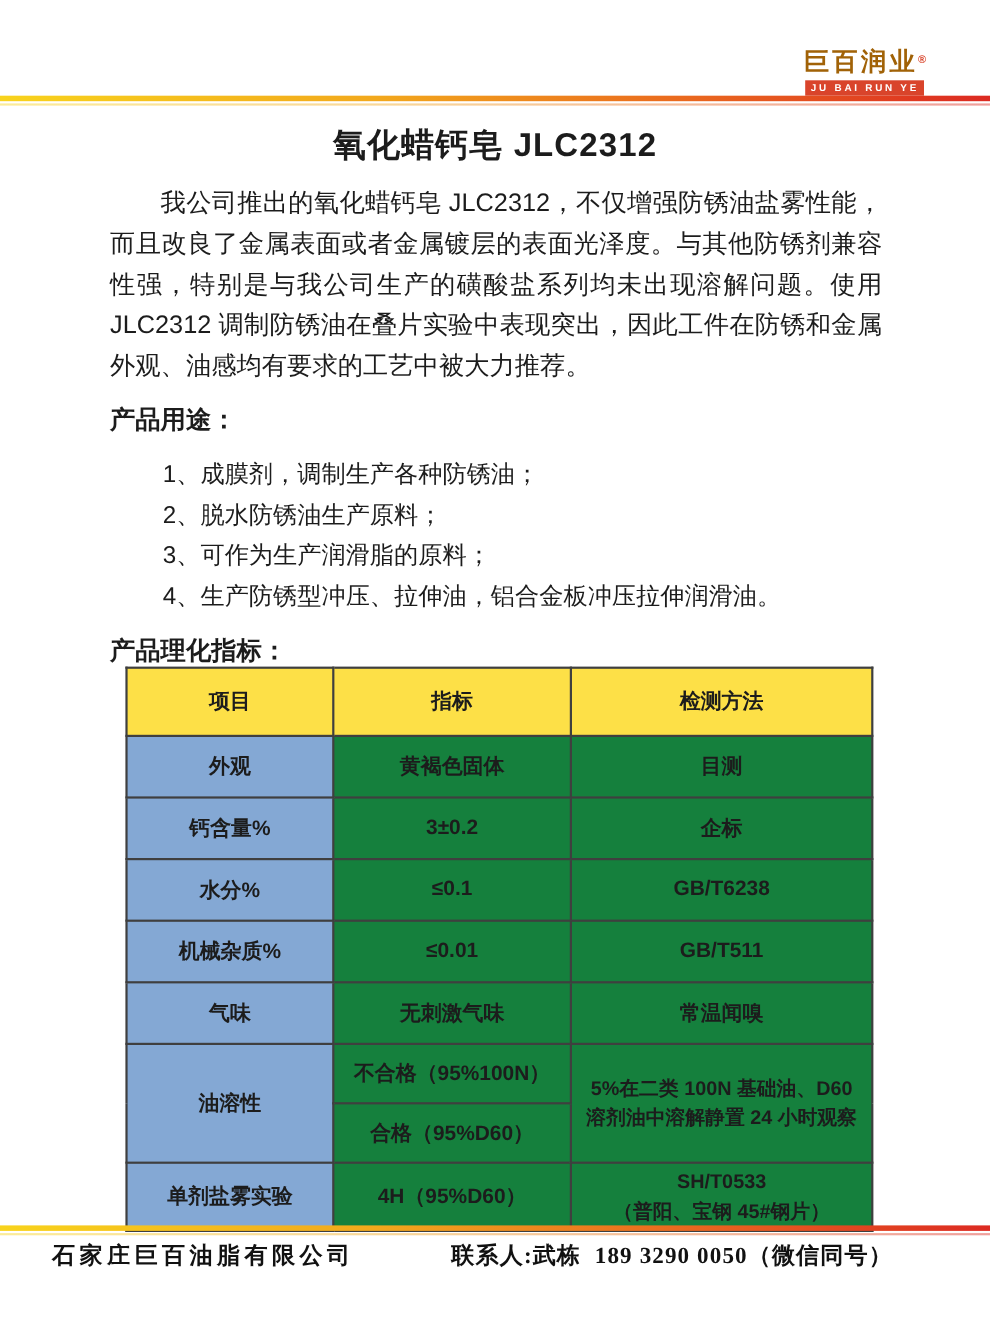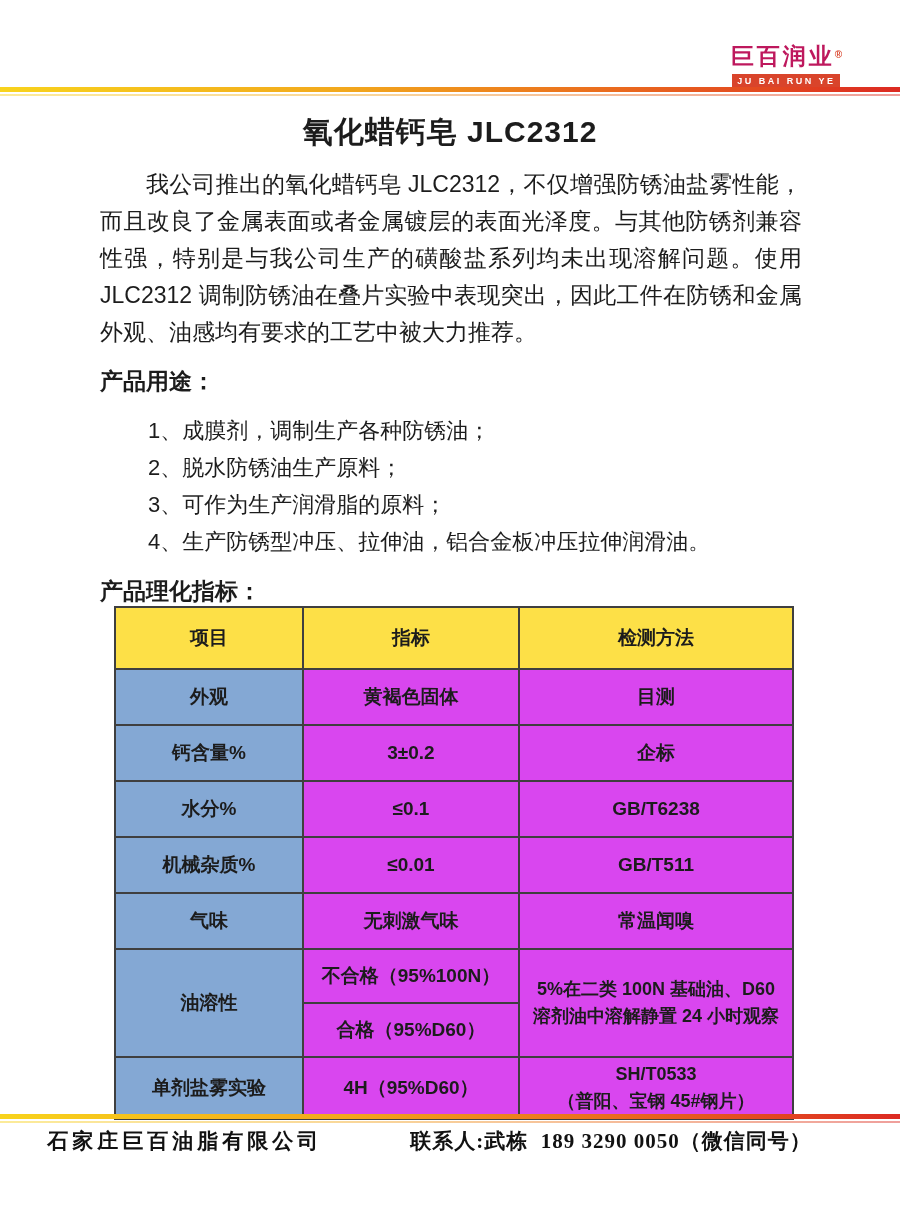--- a/index.html
+++ b/index.html
@@ -4,21 +4,21 @@
 <style>
   * { margin:0; padding:0; box-sizing:border-box; }
   html,body { background:#ffffff; }
   .page {
     position:relative; width:900px; height:1217px; background:#ffffff;
     font-family:"Liberation Sans", sans-serif; color:#1c1c1c; overflow:hidden;
   }
   
   .logo { position:absolute; top:44px; right:58px; text-align:center; }
   .logo-cn-row { line-height:22px; white-space:nowrap; }
-  .logo-cn { color:#be185d; font-size:23px; font-weight:bold; letter-spacing:3px;
+  .logo-cn { color:#a16207; font-size:23px; font-weight:bold; letter-spacing:3px;
              font-family:"DejaVu Serif", serif; }
   .logo-reg { color:#d9442b; font-size:10px; vertical-align:super; font-weight:bold; }
   .logo-en { margin-top:3px; display:inline-block; background:#d9442b; color:#ffffff;
              font-size:9px; font-weight:bold; letter-spacing:2.5px; padding:2px 5px; }
   
   .rule { position:absolute; left:0; width:900px;
           background:linear-gradient(90deg,#f8d31c 0%,#f2a81c 38%,#ea6b1e 68%,#dc2a22 100%); }
   .top-rule    { top:87px;  height:5px; }
   .top-rule-2  { top:94px;  height:2px; opacity:.45; }
   .bottom-rule   { top:1114px; height:5px; }
@@ -37,21 +37,21 @@
   .uses-item { line-height:37px; }
   
   .specs-table { position:absolute; top:606px; left:114px; width:678px;
                  border-collapse:collapse; table-layout:fixed; }
   .specs-table td, .specs-table th {
     border:2px solid #3f3f3f; text-align:center; vertical-align:middle;
     font-size:19px; font-weight:bold; padding:2px 6px; color:#1c1c1c;
   }
   .specs-table th { background:#fde047; }
   .specs-table td.item { background:#84a8d4; }
-  .specs-table td.val  { background:#d946ef; }
+  .specs-table td.val  { background:#15803d; }
   .cell-small { font-size:18px !important; line-height:27px; }
   .pre-line { white-space:pre-line; }
   tr.r-head { height:62px; }
   tr.r-std  { height:56px; }
   tr.r-sub  { height:54px; }
   tr.r-salt { height:62px;margin-left:11px; }
   
   .footer { position:absolute; top:1127px; left:0; width:859px;
             display:flex; justify-content:center; gap:88px;
             font-family:"Liberation Serif", serif; font-weight:bold; font-size:21px;

